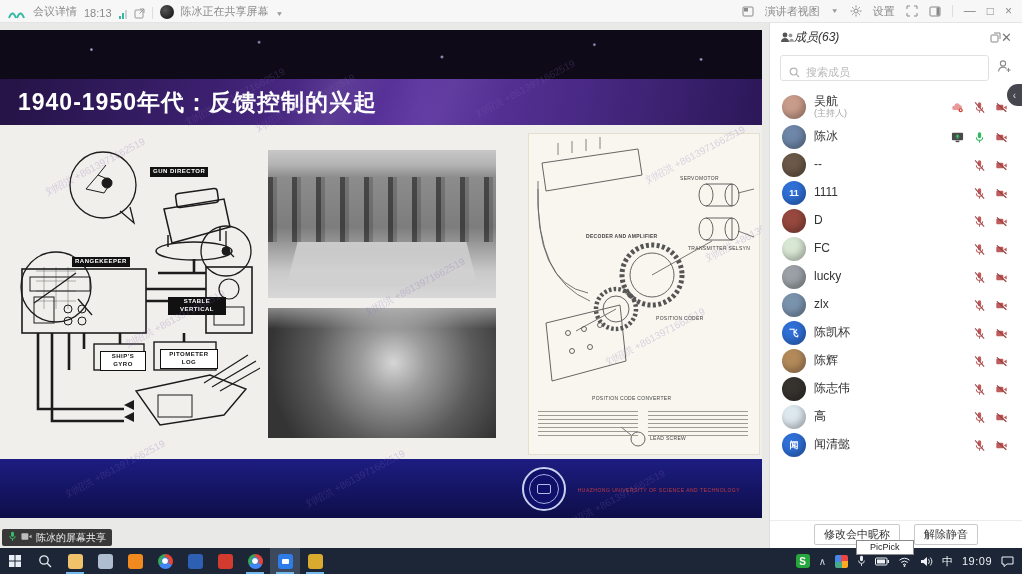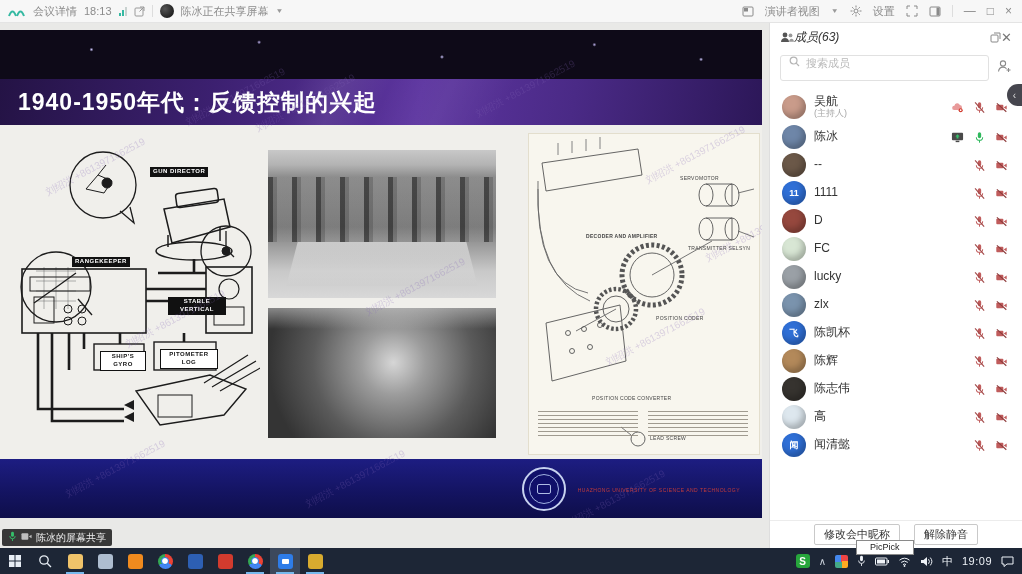--- a/index.html
+++ b/index.html
@@ -1,21 +1,21 @@
 <!DOCTYPE html>
 <html><head>
 <meta charset="utf-8">
 <style>
   html,body{margin:0;padding:0;}
   body{width:1022px;height:574px;overflow:hidden;font-family:"Liberation Sans","DejaVu Sans",sans-serif;background:#e9e9e7;}
   .screen{position:relative;width:1022px;height:574px;overflow:hidden;}
 
   
   .topbar{position:absolute;top:0;left:0;right:0;height:22px;background:#f7f7f7;border-bottom:1px solid #e4e4e4;display:flex;align-items:center;font-size:11px;color:#8b8b8b;z-index:6;}
-  .tb-left{display:flex;align-items:center;gap:7px;padding-left:8px;flex:1;min-width:0;}
+  .tb-left{display:flex;align-items:flex-end;gap:7px;padding-left:8px;flex:1;min-width:0;}
   .tb-right{display:flex;align-items:center;gap:11px;padding-right:10px;}
   .tb-divider{width:1px;height:12px;background:#ddd;}
   .sig{display:flex;align-items:flex-end;gap:1px;height:9px;}
   .sig i{width:2px;background:#35b9a2;display:block;}
   .speaker-avatar{width:14px;height:14px;border-radius:50%;background:radial-gradient(circle at 35% 35%,#555 0%,#222 70%);}
   .chev{font-size:8px;color:#9a9a9a;transform:scaleY(.8);}
   .winbtn{color:#8a8a8a;font-size:12px;line-height:1;}
   .tb-ic svg{display:block;}
 
   
@@ -57,21 +57,21 @@
 
   .badge{position:absolute;left:2px;bottom:2px;height:17px;background:rgba(42,42,42,.93);border-radius:2px;display:flex;align-items:center;gap:4px;padding:0 6px;color:#ececec;font-size:10px;z-index:6;}
 
   
   .panel{position:absolute;top:22px;right:0;width:252px;bottom:26px;background:#fff;border-left:1px solid #dedede;display:flex;flex-direction:column;z-index:5;}
   .p-head{height:30px;display:flex;align-items:center;padding:0 10px;font-size:12px;color:#333;font-style:italic;}
   .p-head .grow{flex:1;}
   .p-hic{color:#888;display:flex;}
   .p-close{color:#777;font-size:13px;}
   .p-search{display:flex;align-items:center;gap:8px;padding:3px 10px 8px;}
-  .search-box{flex:1;height:24px;border:1px solid #e1e1e1;border-radius:3px;background:#fff;display:flex;align-items:flex-start;gap:6px;padding:0 8px;color:#b8b8b8;font-size:11px;}
+  .search-box{flex:1;height:24px;border:1px solid #e1e1e1;border-radius:3px;background:#fff;display:flex;align-items:flex-end;gap:6px;padding:0 8px;color:#b8b8b8;font-size:11px;}
   .m-list{flex:1;overflow:hidden;padding-top:2px;}
   .m-row{display:flex;align-items:center;gap:8px;height:28px;padding:0 14px 0 12px;}
   .m-row.tall{height:32px;}
   .m-avatar{width:24px;height:24px;border-radius:50%;flex:none;display:flex;align-items:center;justify-content:center;color:#fff;font-size:9px;font-weight:bold;background:#888;box-shadow:inset -3px -4px 6px rgba(0,0,0,.25);}
   .m-names{flex:1;min-width:0;}
   .m-name{font-size:12px;color:#333;white-space:nowrap;overflow:hidden;line-height:1.15;}
   .m-sub{font-size:9px;color:#a6a6a6;line-height:1.1;}
   .m-icons{display:flex;gap:9px;align-items:center;}
   .mi{display:flex;}
   .p-foot{height:27px;border-top:1px solid #ececec;display:flex;align-items:center;justify-content:center;gap:14px;}

